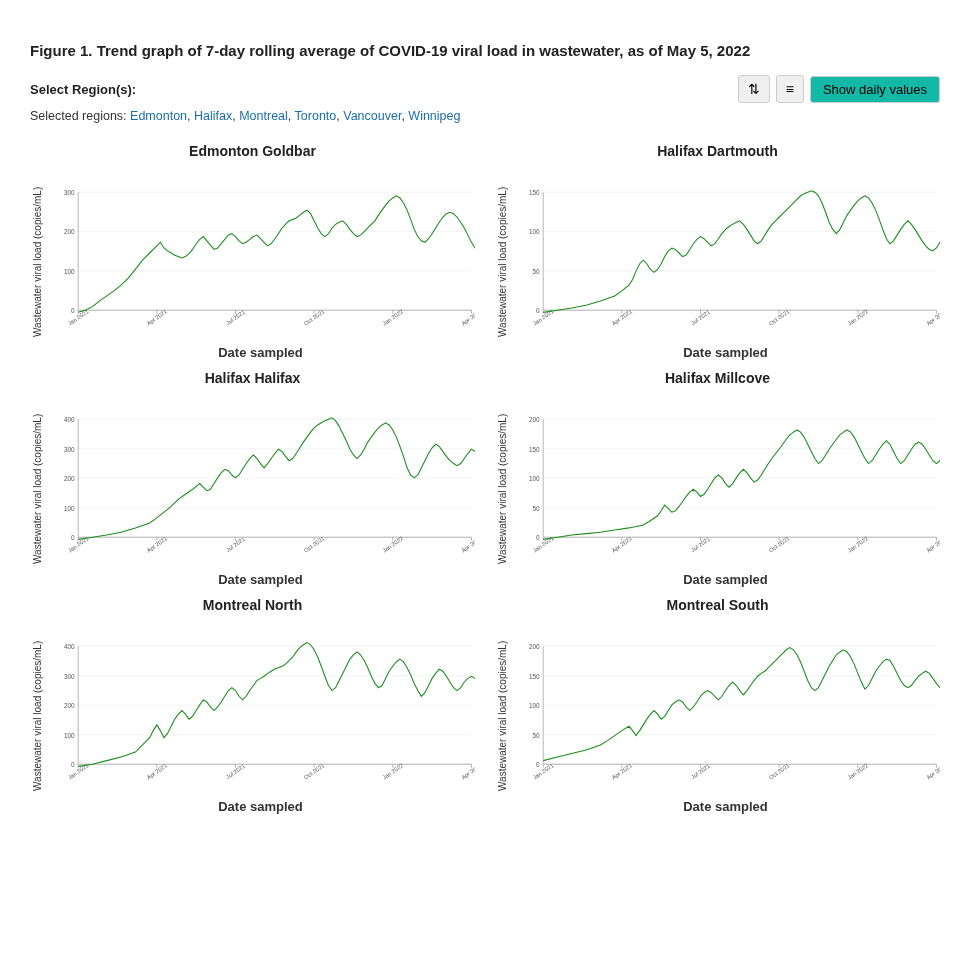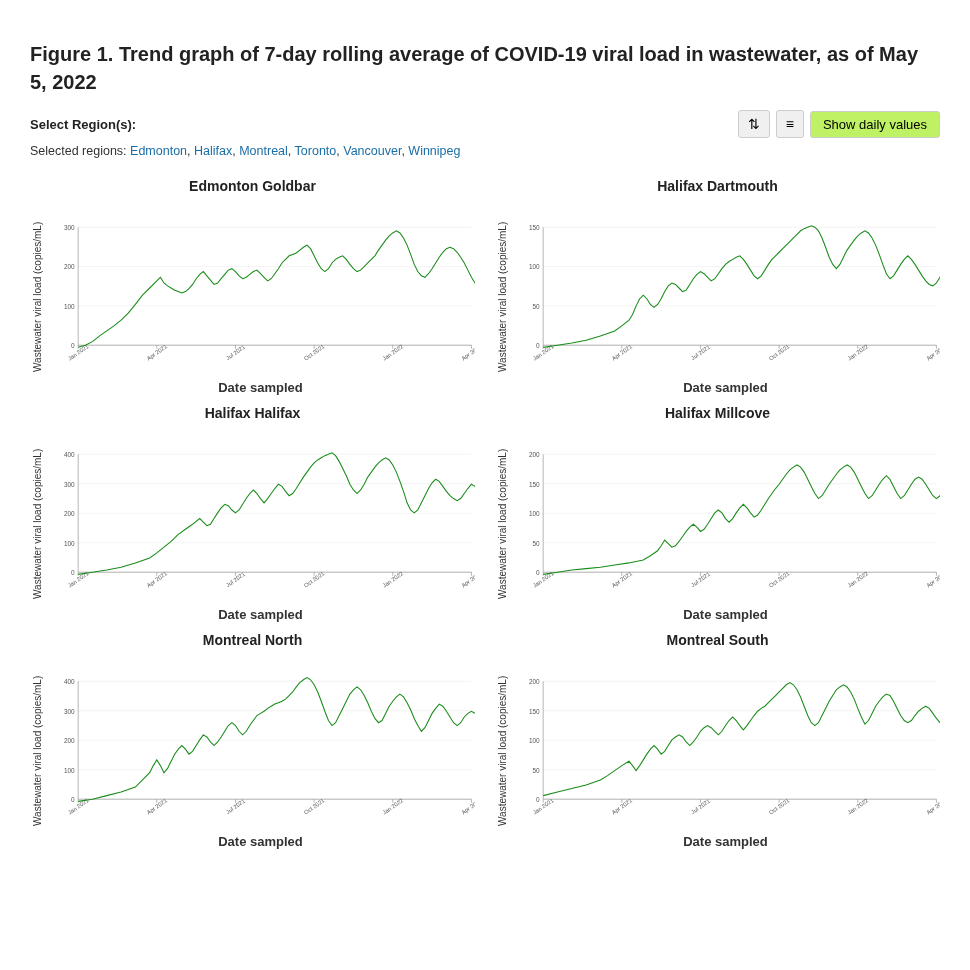--- a/index.html
+++ b/index.html
@@ -3,21 +3,21 @@
   <meta charset="utf-8">
   <style>
     * { box-sizing: border-box; margin: 0; padding: 0; }
     body {
       font-family: Arial, sans-serif;
       background: #fff;
       color: #222;
       padding: 20px 30px;
     }
     .page-title {
-      font-size: 20px;
+      font-size: 15px;
       font-weight: bold;
       margin-bottom: 14px;
       margin-top: 20px;
       line-height: 1.4;
     }
     .controls-row {
       display: flex;
       align-items: center;
       gap: 10px;
       margin-bottom: 6px;
@@ -44,21 +44,21 @@
     .icon-btn {
       border: 1px solid #ccc;
       background: #f0f0f0;
       padding: 5px 9px;
       cursor: pointer;
       font-size: 14px;
       border-radius: 3px;
     }
     .show-daily-btn {
       border: 1px solid #ccc;
-      background: #bef264;
+      background: #14b8a6;
       padding: 5px 12px;
       cursor: pointer;
       font-size: 13px;
       border-radius: 3px;
       white-space: nowrap;
     }
     .selected-regions {
       font-size: 12.5px;
       margin-bottom: 20px;
       color: #333;

